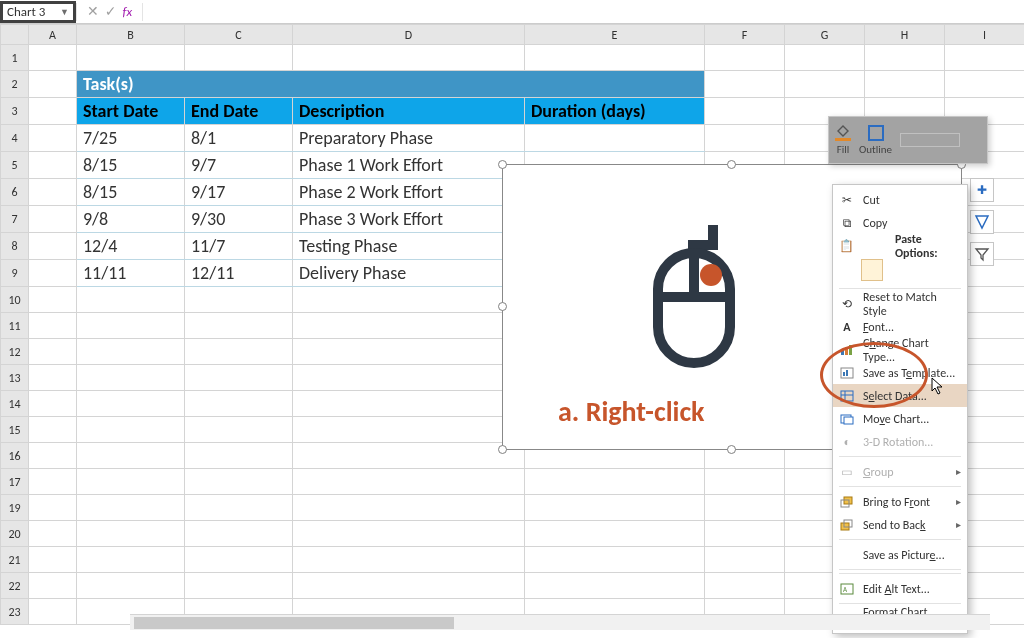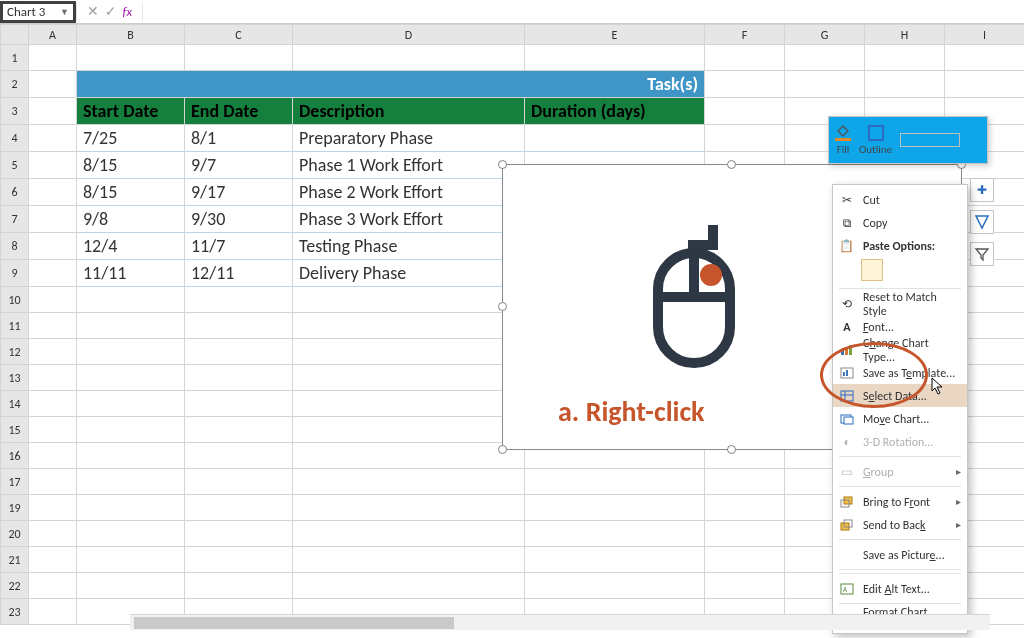--- a/index.html
+++ b/index.html
@@ -14,35 +14,35 @@
 
   .grid-wrap { position: relative; width: 1024px; height: 606px; }
   table.grid { border-collapse: collapse; table-layout: fixed; width: 1024px; }
   table.grid th, table.grid td { border: 1px solid #d4d4d4; overflow: hidden; white-space: nowrap; }
   table.grid thead th { background: #e6e6e6; font-weight: 400; font-size: 12px; color: #333; height: 20px; text-align: center; }
   table.grid thead th.corner { background: #e6e6e6; }
   table.grid tbody th { background: #e6e6e6; font-weight: 400; font-size: 12px; color: #333; text-align: center; width: 28px; height: 26px; }
   .col-A{width:48px}.col-B{width:108px}.col-C{width:108px}.col-D{width:232px}.col-E{width:180px}.col-F{width:80px}.col-G{width:80px}.col-H{width:80px}.col-I{width:80px}
 
   td.cell { font-size: 16px; padding: 2px 6px; color: #000; }
-  td.hdrTitle { background: #3f95c6; color: #fff; font-weight: 700; font-size: 18px; padding: 2px 6px; text-align: right; }
-  td.hdrCat { background: #15803d; color: #000; font-weight: 700; font-size: 18px; padding: 2px 6px; }
+  td.hdrTitle { background: #3f95c6; color: #fff; font-weight: 700; font-size: 18px; padding: 2px 6px; }
+  td.hdrCat { background: #0ea5e9; color: #000; font-weight: 700; font-size: 18px; padding: 2px 6px; }
   td.dataCell { font-size: 18px; padding: 2px 6px; border-bottom-color: #bcd8e4 !important; }
 
   
   .chart-obj { position: absolute; left: 502px; top: 140px; width: 460px; height: 286px; background: #fff; border: 1px solid #888; }
   .sel-handle { position: absolute; width: 9px; height: 9px; background: #fff; border: 1px solid #808080; border-radius: 50%; }
   .h-tl{left:-5px;top:-5px}.h-tr{right:-5px;top:-5px}.h-bl{left:-5px;bottom:-5px}.h-br{right:-5px;bottom:-5px}
   .h-tc{left:50%;top:-5px;margin-left:-5px}.h-bc{left:50%;bottom:-5px;margin-left:-5px}
   .h-lc{left:-5px;top:50%;margin-top:-5px}.h-rc{right:-5px;top:50%;margin-top:-5px}
   .annot-text { position:absolute; left:55px; bottom:20px; font-size:28px; color:#c7552b; font-weight:600; }
   .mouse-icon { position:absolute; left:140px; top:60px; }
 
   
-  .mini-tb { position:absolute; left:828px; top:92px; width:160px; height:48px; background:#0ea5e9; border:1px solid #c6c6c6; box-shadow:2px 2px 6px rgba(0,0,0,0.2); display:flex; align-items:center; padding:4px 6px; gap:8px; }
+  .mini-tb { position:absolute; left:828px; top:92px; width:160px; height:48px; background:#a3a3a3; border:1px solid #c6c6c6; box-shadow:2px 2px 6px rgba(0,0,0,0.2); display:flex; align-items:center; padding:4px 6px; gap:8px; }
   .mini-tb .tool { display:flex; flex-direction:column; align-items:center; font-size:11px; color:#444; gap:2px; }
   .mini-tb .swatch { width:60px; height:14px; border:1px solid #c0c0c0; }
   .bucket-ic { width:16px; height:16px; position:relative; }
   .bucket-ic::after{content:'';position:absolute;bottom:0;left:0;width:16px;height:3px;background:#e38929;}
   .outline-ic { width:16px; height:16px; border:2px solid #2b6cc1; }
 
   
   .ctx { position:absolute; left:832px; top:160px; width:136px; background:#fff; border:1px solid #c6c6c6; box-shadow:3px 3px 8px rgba(0,0,0,0.25); padding:3px 0; font-size:12px; color:#333; }
   .ctx .row { display:flex; align-items:center; height:23px; padding:0 6px; gap:8px; cursor:default; position:relative; }
   .ctx .row.hl { background:#e9d6c3; }
@@ -426,21 +426,21 @@
     <div class="row">
         <span class="ic">✂</span>
         <span class="lbl"><span>Cut</span></span>
       </div>
     <div class="row">
         <span class="ic">⧉</span>
         <span class="lbl"><span>Copy</span></span>
       </div>
     <div class="row">
         <span class="ic">📋</span>
-        <span class="lbl hdr2" style="font-weight:600;">Paste Options:</span>
+        <span class="lbl hdr2" style="font-weight:600;margin-left:32px;">Paste Options:</span>
       </div>
     <div style="padding:2px 0 4px 0">
         <div class="paste-ic"></div>
       </div>
     <div class="sep"></div>
     <div class="row">
         <span class="ic">⟲</span>
         <span class="lbl">Reset to Match Style</span>
       </div>
     <div class="row">

